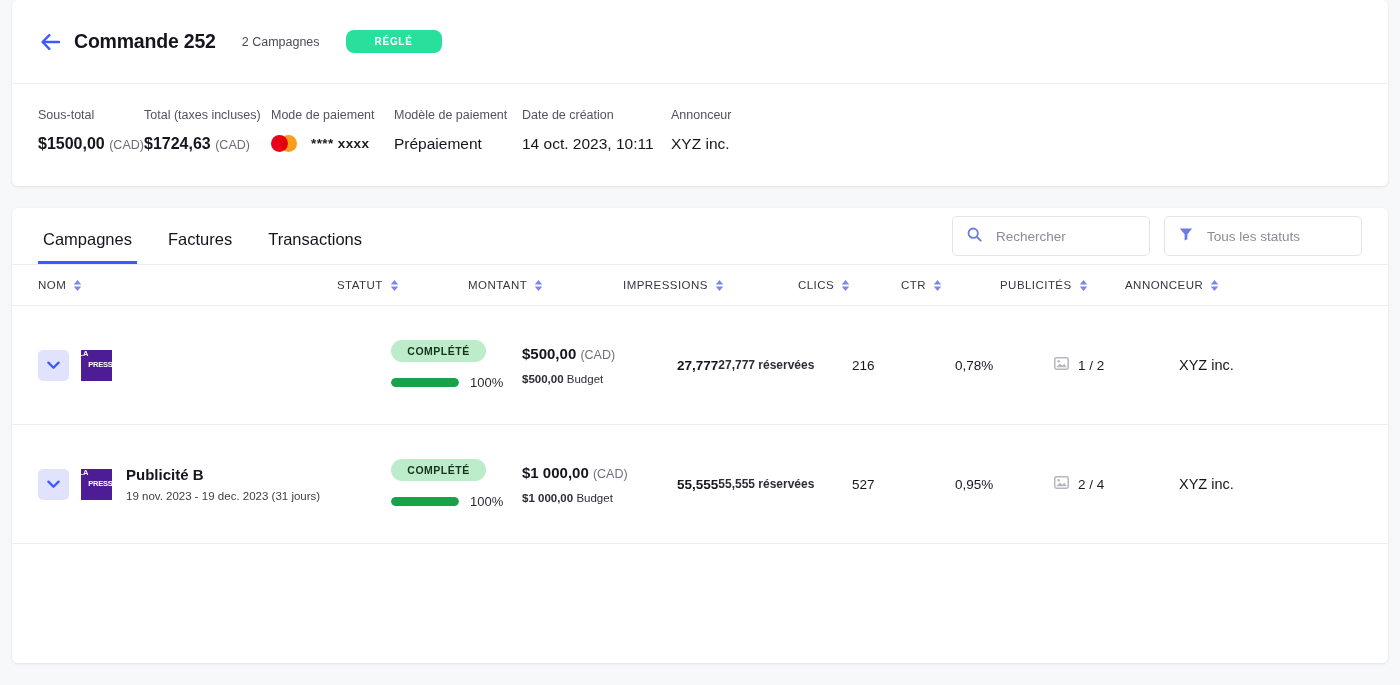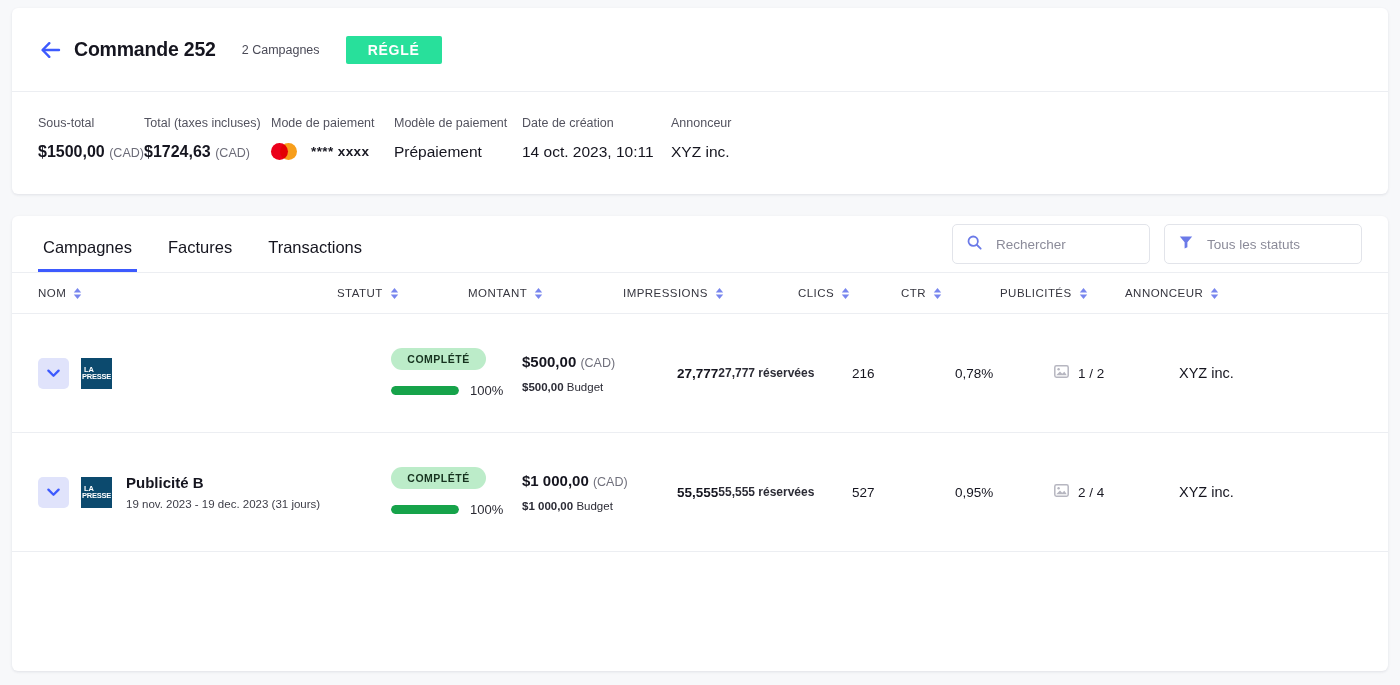--- a/index.html
+++ b/index.html
@@ -3,21 +3,21 @@
 <meta charset="utf-8">
 <style>
   * { box-sizing: border-box; margin: 0; padding: 0; }
   html, body {
     width: 1400px; height: 685px;
     background: #f7f8fa;
     font-family: "Liberation Sans", sans-serif;
     color: #1a1a24;
     overflow: hidden;
   }
-  .page { width: 1400px; height: 581px; position: relative; background: #f7f8fa; padding: 8px 12px; }
+  .page { width: 1400px; height: 581px; position: relative; background: #f7f8fa; padding: 0 12px; }
 
   
   .card {
     background: #ffffff;
     border-radius: 6px;
     box-shadow: 0 1px 3px rgba(20,25,60,.10);
   }
   .order-card { margin-top: 0; height: 186px; position: relative; overflow: hidden; }
 
   .order-head {
@@ -25,22 +25,22 @@
     padding: 0 26px; border-bottom: 1px solid #eceef2;
   }
   .back-arrow {
     width: 26px; height: 26px; display: flex; align-items: center; justify-content: center;
     cursor: pointer; margin-right: 10px;
   }
   .order-title { font-size: 19.5px; font-weight: bold; letter-spacing: -.2px; color: #15151f; }
   .campaign-count { font-size: 12.5px; color: #4a4a57; margin-left: 26px; }
   .badge-reglé {
     margin-left: 26px; background: #28e09b; color: #fff;
-    font-size: 14px; font-weight: bold; letter-spacing: .7px;
-    padding: 6px 0; width: 96px; text-align: center; border-radius: 2px;
+    font-size: 10px; font-weight: bold; letter-spacing: .7px;
+    padding: 6px 0; width: 96px; text-align: center; border-radius: 8px;
   }
 
   .order-meta { display: flex; padding: 24px 26px 0 26px; }
   .meta-col { display: flex; flex-direction: column; }
   .meta-label { font-size: 12.5px; color: #53535f; margin-bottom: 13px; white-space: nowrap; }
   .meta-value { font-size: 16px; font-weight: bold; color: #15151f; white-space: nowrap; }
   .meta-value .cur { font-size: 12.5px; font-weight: normal; color: #6c6c78; }
   .meta-value.light { font-weight: normal; font-size: 15.5px; }
   .pay-row { display: flex; align-items: center; gap: 14px; }
   .mc-icon { width: 26px; height: 17px; position: relative; }
@@ -89,22 +89,22 @@
     border-bottom: 1px solid #eceef2; background: #fff;
   }
   .trow:last-child { border-bottom: 1px solid #eceef2; }
 
   .c-name { display: flex; align-items: center; }
   .expand-btn {
     width: 31px; height: 31px; border-radius: 5px; background: #e0e3fb;
     display: flex; align-items: center; justify-content: center; cursor: pointer;
   }
   .lp-logo {
-    width: 31px; height: 31px; background: #0c4a6e; margin-left: 12px;
-    display: flex; flex-direction: column; align-items: center; justify-content: center;
+    width: 31px; height: 31px; background: #4c1d95; margin-left: 12px;
+    display: flex; flex-direction: row; align-items: center; justify-content: center;
     color: #fff; line-height: 1;
   }
   .lp-logo b { font-size: 7.5px; font-weight: bold; letter-spacing: -.2px; }
   .lp-logo b.a { align-self: flex-start; margin-left: 3px; }
   .name-block { margin-left: 14px; }
   .name-title { font-size: 15px; font-weight: bold; color: #15151f; margin-bottom: 7px; }
   .name-dates { font-size: 11.5px; color: #3d3d47; }
 
   .c-status { display: flex; flex-direction: column; gap: 13px; }
   .pill {

